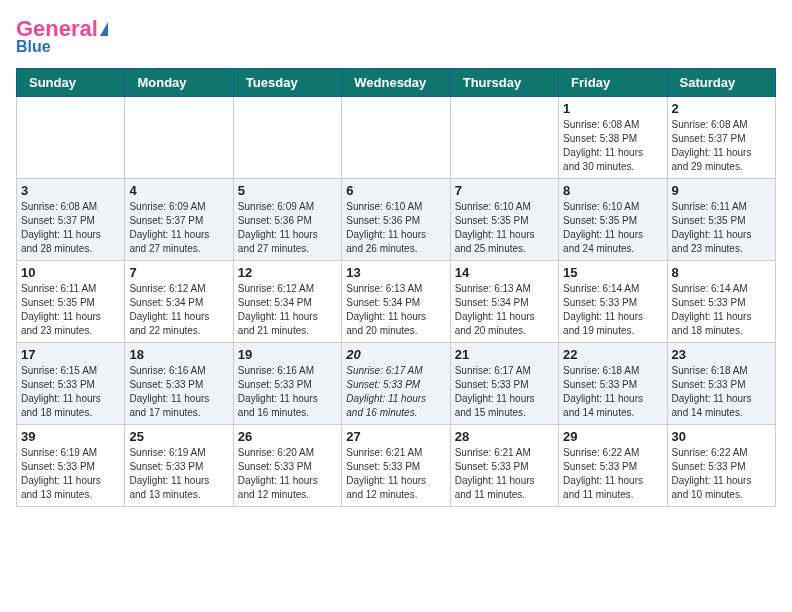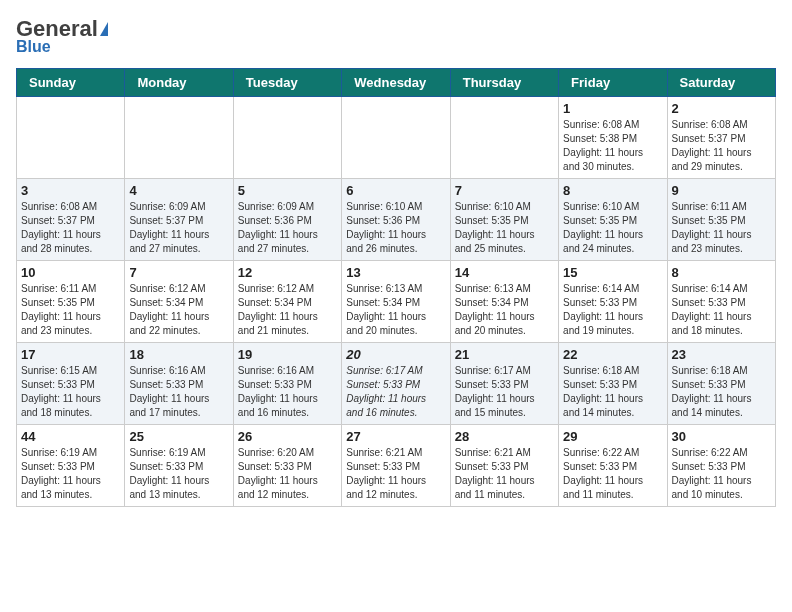--- a/index.html
+++ b/index.html
@@ -81,21 +81,21 @@
       line-height: 1.4;
     }
     .empty { background: #fff !important; }
   </style>
 </head>
 <body>
 
 <div class="header">
   <div class="logo">
     <div style="display:flex; align-items:center;">
-      <span class="logo-general" style="font-size:22px;font-weight:bold;color:#404040;">General</span>
+      <span class="logo-general" style="font-size:22px;font-weight:bold;color:#ec4899;">General</span>
       <span class="logo-triangle"></span>
     </div>
     <span class="logo-blue" style="font-size:16px;font-weight:bold;color:#2a6eb5;margin-top:-4px;">Blue</span>
   </div>
   <div class="title-block">
     <div class="month-title"></div>
     <div class="location"></div>
   </div>
 </div>
 
@@ -281,21 +281,21 @@
         <td style="background: rgb(240, 244, 248);">
           <div class="day-number">23</div>
           <div class="day-info" style="white-space: pre-line;">Sunrise: 6:18 AM
 Sunset: 5:33 PM
 Daylight: 11 hours
 and 14 minutes.</div>
         </td>
       </tr>
       <tr>
         <td>
-          <div class="day-number">44</div>
+          <div class="day-number">39</div>
           <div class="day-info" style="white-space: pre-line;">Sunrise: 6:19 AM
 Sunset: 5:33 PM
 Daylight: 11 hours
 and 13 minutes.</div>
         </td>
         <td>
           <div class="day-number">25</div>
           <div class="day-info" style="white-space: pre-line;">Sunrise: 6:19 AM
 Sunset: 5:33 PM
 Daylight: 11 hours

